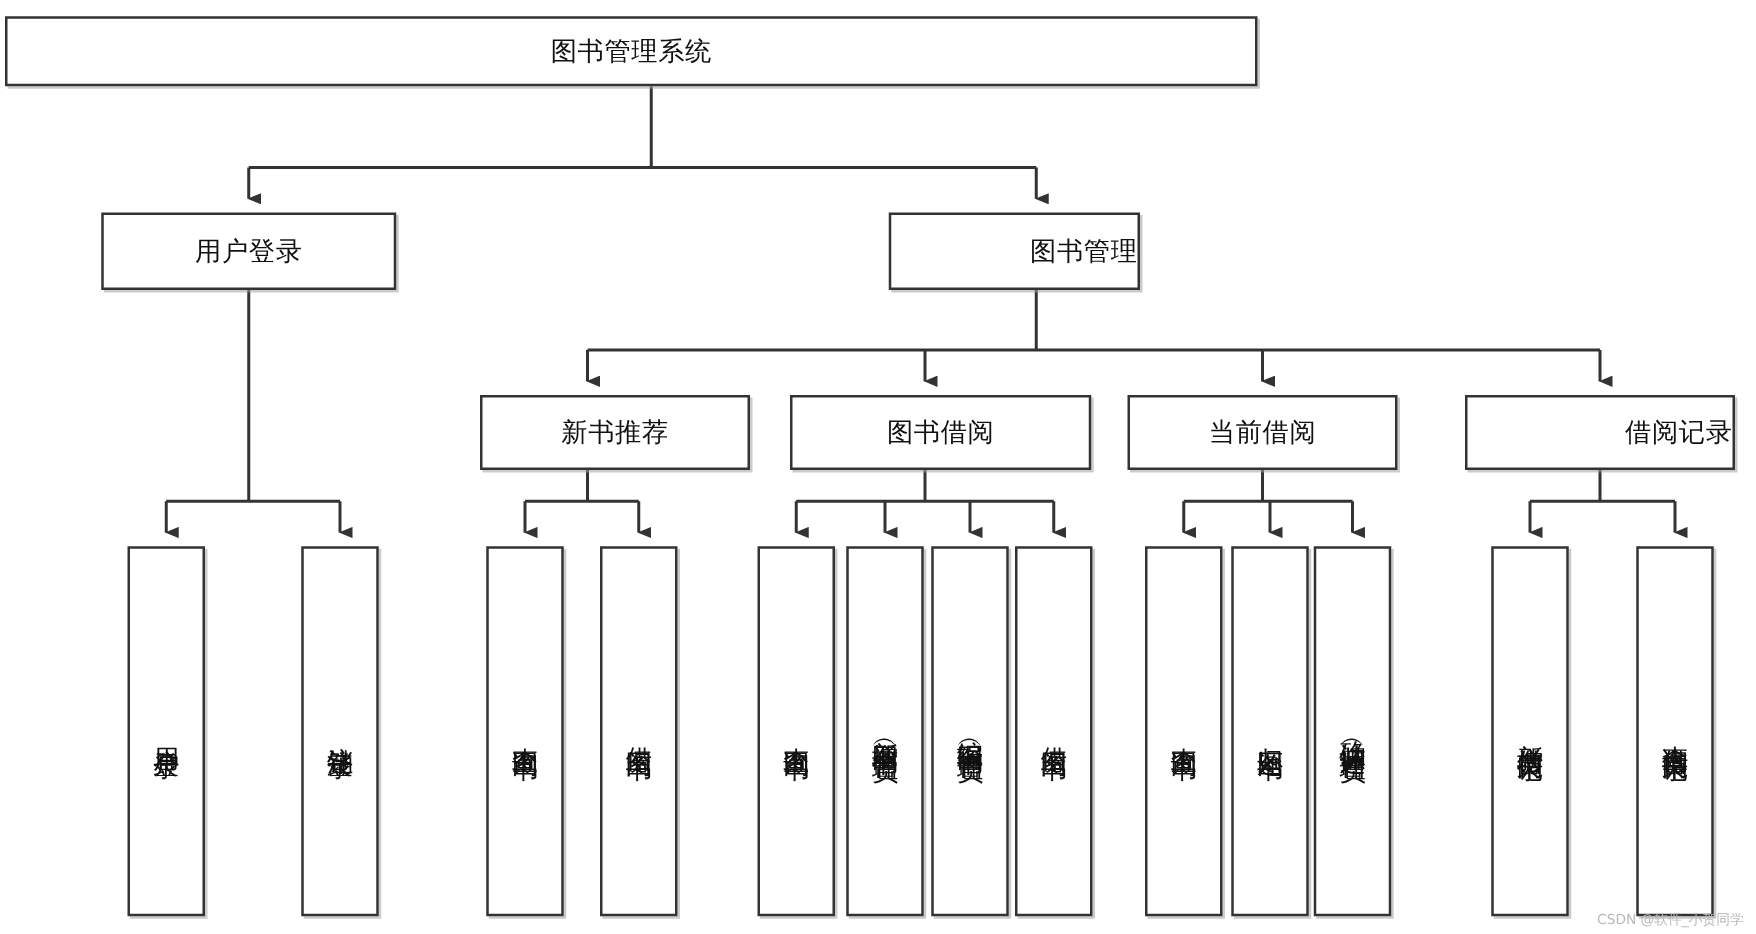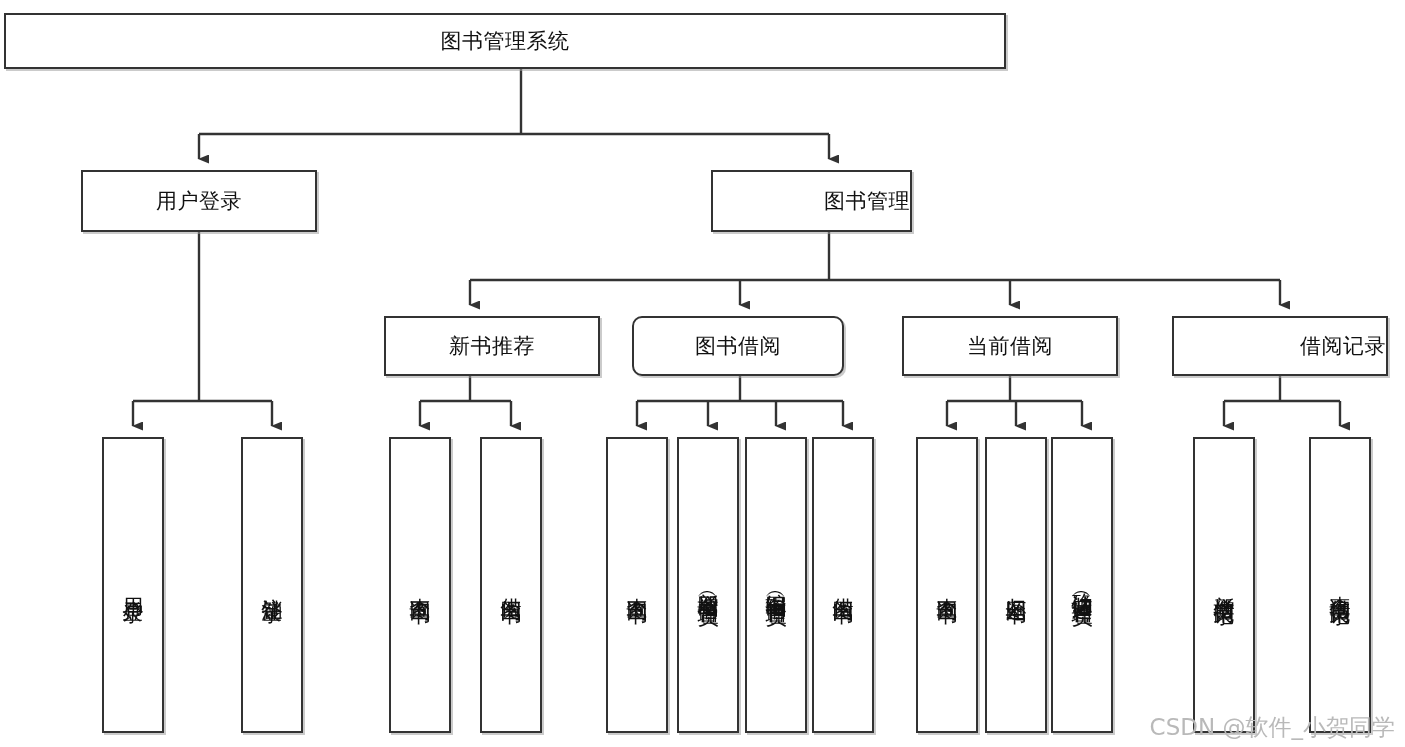--- a/index.html
+++ b/index.html
@@ -48,21 +48,21 @@
   .node-box.vertical .node-label {
     writing-mode: vertical-rl;
     text-orientation: upright;
     letter-spacing: 2px;
     font-size: 21px;
   }
   .watermark {
     position: absolute;
     right: 10px;
     bottom: 4px;
-    font-size: 23px;
+    font-size: 11px;
     color: #b9b9b9;
     white-space: nowrap;
     user-select: none;
   }
 </style>
 </head>
 <body>
 
 <div id="diagram-root">
   <svg class="diagram-svg" viewBox="0 0 1405 747" xmlns="http://www.w3.org/2000/svg">
@@ -114,21 +114,21 @@
       </div>
       <div class="node-box" style="left: 81px; top: 170px; width: 236px; height: 62px;">
         <span class="node-label">用户登录</span>
       </div>
       <div class="node-box" style="left: 711px; top: 170px; width: 201px; height: 62px; justify-content: flex-end;">
         <span class="node-label">图书管理</span>
       </div>
       <div class="node-box" style="left: 362px; top: 316px; width: 216px; height: 60px; margin-left: 22px;">
         <span class="node-label">新书推荐</span>
       </div>
-      <div class="node-box" style="left: 632px; top: 316px; width: 212px; height: 60px; border-radius: 10px;">
+      <div class="node-box" style="left: 632px; top: 316px; width: 241px; height: 60px;">
         <span class="node-label">图书借阅</span>
       </div>
       <div class="node-box" style="left: 902px; top: 316px; width: 216px; height: 60px; align-items: center;">
         <span class="node-label">当前借阅</span>
       </div>
       <div class="node-box" style="left: 1172px; top: 316px; width: 216px; height: 60px; justify-content: flex-end;">
         <span class="node-label">借阅记录</span>
       </div>
       <div class="node-box vertical" style="left: 102px; top: 437px; width: 62px; height: 296px;">
         <span class="node-label">用户登录</span>

